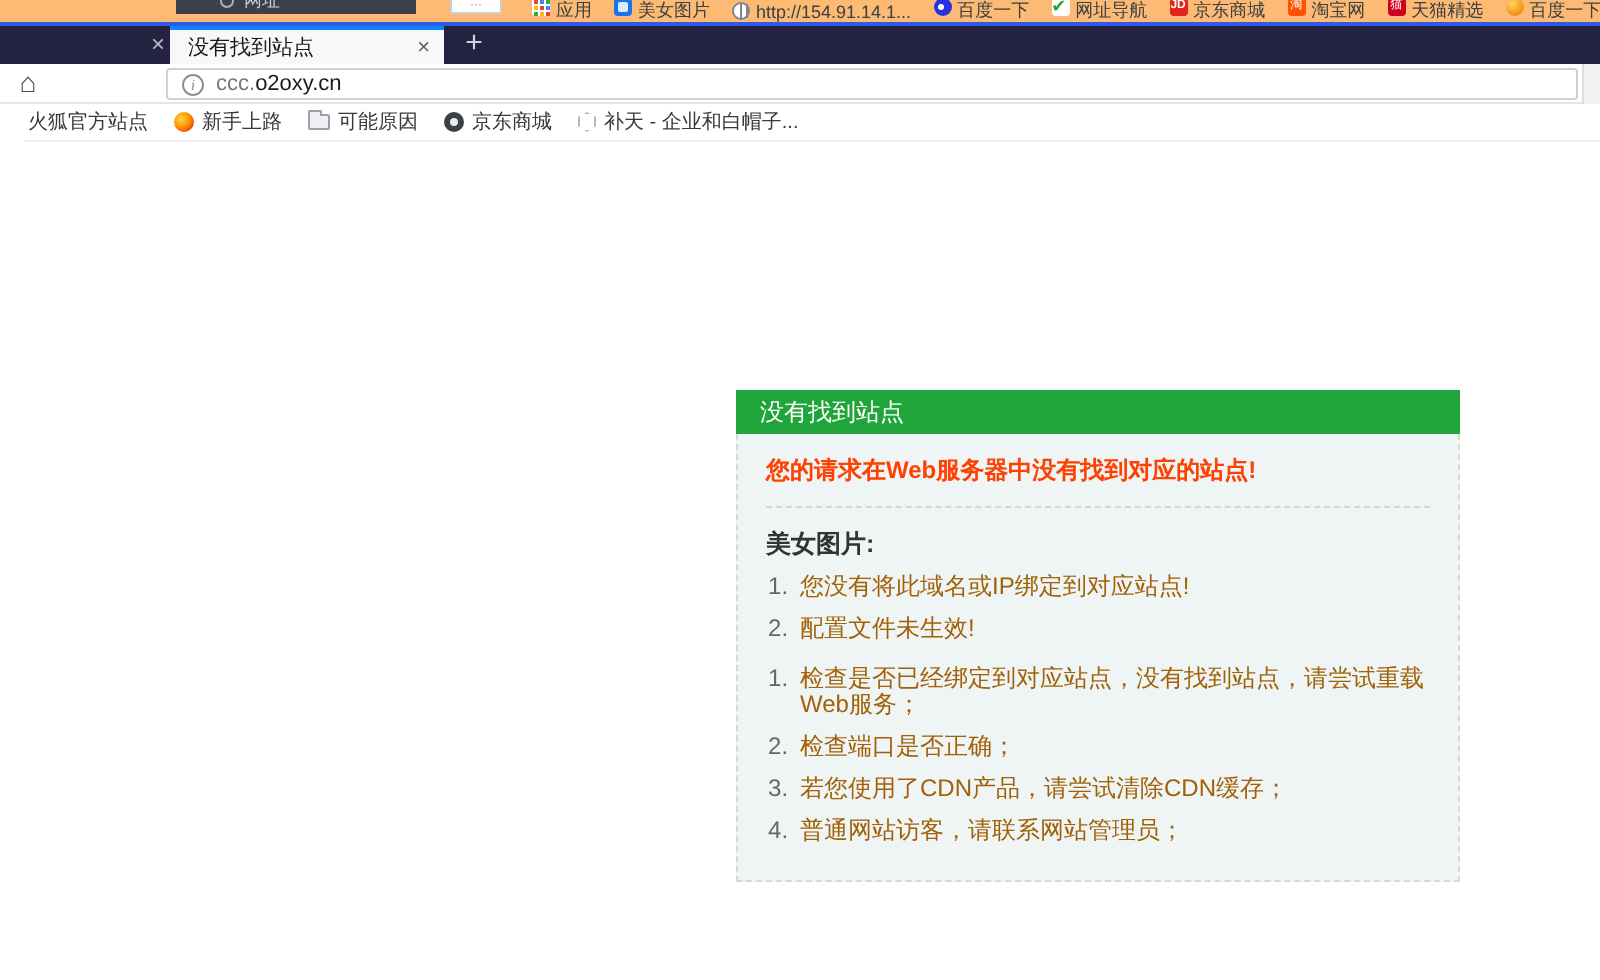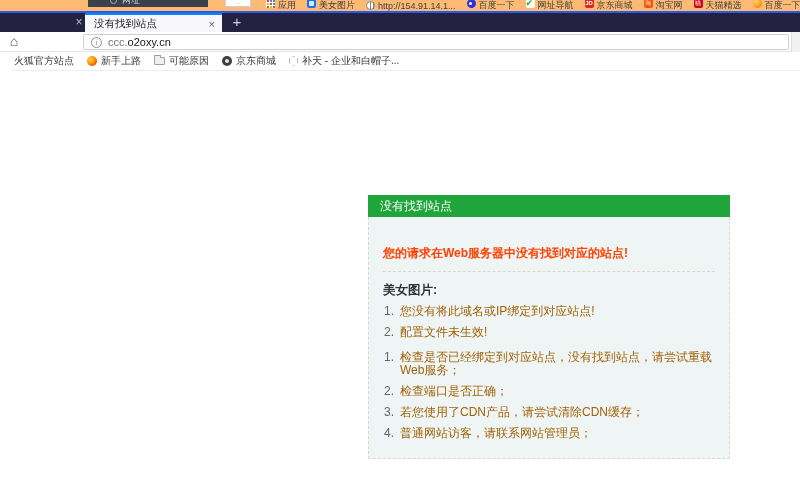--- a/index.html
+++ b/index.html
@@ -82,21 +82,21 @@
     background:#fff; border-radius:50%; opacity:.9; }
   .icon-shield { width:9px; height:10px; background:#fff; border:1px solid #b4bac2;
     clip-path:polygon(50% 0, 100% 25%, 100% 70%, 50% 100%, 0 70%, 0 25%); }
 
   
   #content { position:absolute; top:71px; left:0; width:800px; height:419px; background:#fff; }
   .error-box { position:absolute; left:368px; top:124px; width:362px; }
   .eb-header { height:22px; line-height:22px; background:#20a53a; color:#fff;
     font-size:12px; padding-left:12px; }
   .eb-body { background:#eff4f4; border:1px dashed #d4ddcc; border-top:none;
-    padding:29px 14px 10px 14px; }
+    padding:11px 14px 10px 14px; }
   .eb-msg { color:#ff4000; font-weight:bold; font-size:12px; line-height:14px;
     padding-bottom:11px; border-bottom:1px dashed #d8d8c8; margin-bottom:11px; }
   .eb-h { font-size:12.5px; font-weight:bold; color:#333; margin:0 0 8px 0; line-height:14px; }
   .eb-list { list-style:none; counter-reset:item; margin:0 0 12px 0; }
   .eb-list li { counter-increment:item; font-size:12px; color:#a16207; line-height:13px;
     margin-bottom:8px; padding-left:17px; position:relative; }
   .eb-list li::before { content:counter(item) "."; position:absolute; left:1px; color:#666; }
   .eb-list.last { margin-bottom:2px; }
 </style>
 </head>

